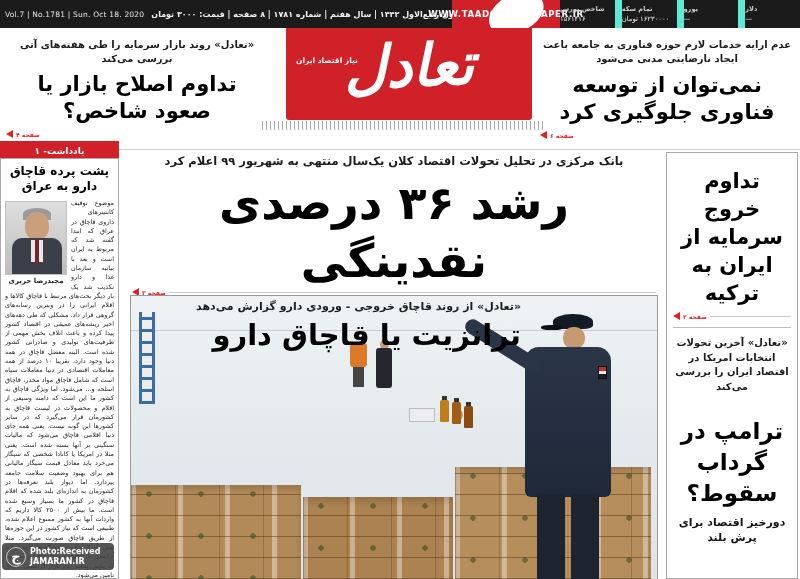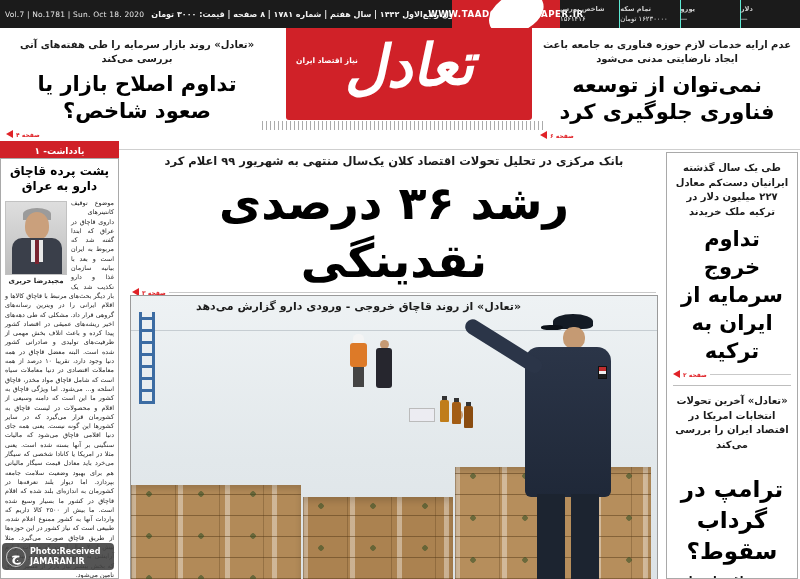--- a/index.html
+++ b/index.html
@@ -12,21 +12,21 @@
   .tb-left { position:absolute; left:5px; top:0; height:28px; display:flex; align-items:center;
              gap:7px; direction:ltr; }
   .tb-en { color:#e8e8e8; font-size:7.5px; letter-spacing:.2px; }
   .tb-fa { color:#f2f2f2; font-size:8px; font-weight:bold; direction:rtl; }
   .tb-url { position:absolute; left:452px; top:0; width:108px; height:28px; background:#d02128;
             color:#fff; font-size:8.6px; font-weight:bold; letter-spacing:.6px;
             display:flex; align-items:center; justify-content:center; direction:ltr; }
   .tb-ticks { position:absolute; left:560px; top:0; width:240px; height:28px; display:flex; direction:ltr; }
   .tick { flex:1; display:flex; flex-direction:column; align-items:flex-end; justify-content:center;
           direction:rtl; line-height:10px; }
-  .tick + .tick { border-left:1px solid #5eead4; }
+  .tick + .tick { border-left:7px solid #5eead4; }
   .tick .lb { color:#cfcfcf; font-size:6.6px; font-weight:bold; }
   .tick .vl { color:#efefef; font-size:6.8px; }
 
   
   .swash { position:absolute; left:487px; top:-6px; width:58px; height:38px; background:#fff;
            border-radius:60% 45% 55% 50%; transform:rotate(-24deg); z-index:3; }
   .mast { position:absolute; left:286px; top:28px; width:246px; height:92px; background:#d02128;
           z-index:4; border-radius:0 0 3px 3px; }
   .mast .logo { position:absolute; left:0; right:0; top:4px; text-align:center; color:#fff;
                 font-size:58px; font-weight:bold; font-style:italic; transform:rotate(-2deg); }
@@ -290,33 +290,33 @@
       <span class="o-hand"></span>
       <span class="o-legs"></span>
     </div>
     <span class="bottle b1"></span>
     <span class="bottle b2"></span>
     <span class="bottle b3"></span>
     <span class="pack"></span>
 
     <div class="photo-text">
       <div class="kick">«تعادل» از روند قاچاق خروجی - ورودی دارو گزارش می‌دهد</div>
+      <div class="hl">ترانزیت یا قاچاق دارو</div>
     </div>
 
     <div class="photo-wm">
       <span class="bar bA"></span>
       <span class="bar bB"></span>
       <span class="wtri"></span>
     </div>
     <div class="photo-pg">۷</div>
   </figure>
 
   <aside class="rcol">
     <section>
-      <div class="kick">طی یک سال گذشته ایرانیان دست‌کم معادل ۲۲۷ میلیون دلار در ترکیه ملک خریدند</div>
       <div class="hl hl1">تداوم خروج سرمایه از ایران به ترکیه</div>
       <div class="pmark at-left">
         <span class="tri"></span>
         <span class="pg">صفحه ۲</span>
         <span class="rule"></span>
       </div>
     </section>
     <div class="div"></div>
     <section>
       <div class="kick">«تعادل» آخرین تحولات انتخابات امریکا در اقتصاد ایران را بررسی می‌کند</div>

